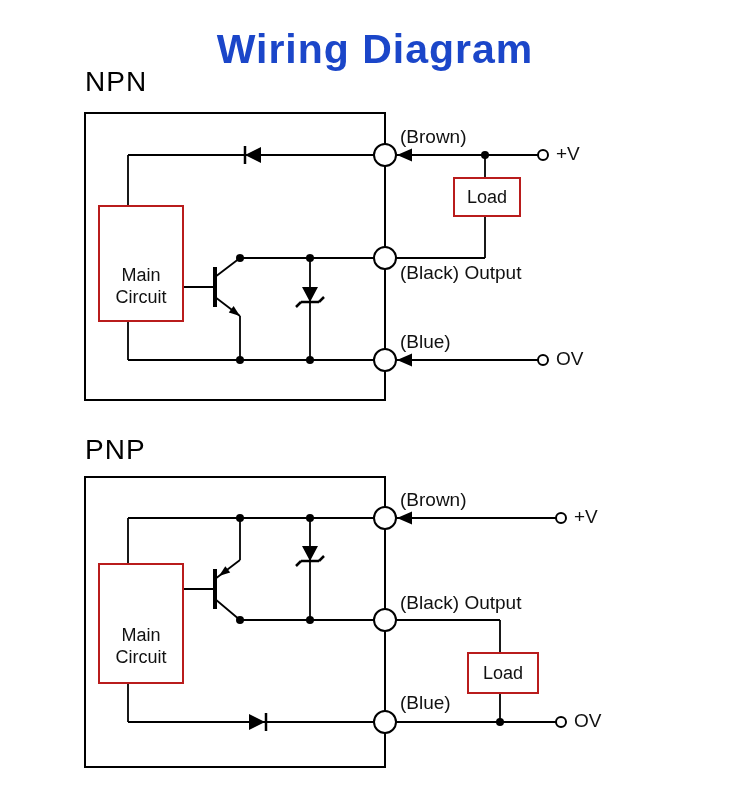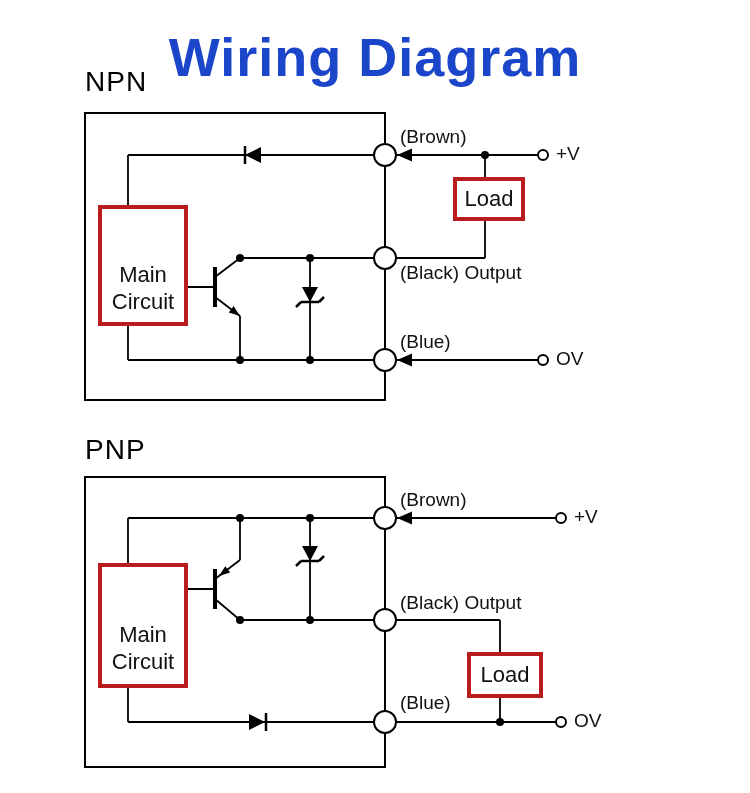--- a/index.html
+++ b/index.html
@@ -1,24 +1,24 @@
 <!DOCTYPE html>
 <html><head>
 <meta charset="utf-8">
 <style>
   html,body{margin:0;padding:0;background:#fff;}
   .page{position:relative;width:750px;height:793px;background:#fff;
         font-family:"Liberation Sans",sans-serif;color:#111;overflow:hidden;}
   .title{position:absolute;top:26px;left:0;right:0;margin:0;text-align:center;
-         font-size:54px;font-weight:bold;color:#1b46c9;letter-spacing:1px;}
+         font-size:41px;font-weight:bold;color:#1b46c9;letter-spacing:1px;}
   .section-label{position:absolute;font-size:28px;color:#000000;letter-spacing:1px;white-space:nowrap;}
   .label{position:absolute;font-size:19px;color:#111;white-space:nowrap;line-height:1.15;}
-  .cbox{position:absolute;border:4px solid #b91c1c;background:#fff;display:flex;
+  .cbox{position:absolute;border:2px solid #b91c1c;background:#fff;display:flex;
         align-items:center;justify-content:center;text-align:center;
-        font-size:22px;line-height:1.25;color:#111;}
+        font-size:18px;line-height:1.25;color:#111;}
   .cbox span{display:block;}
   .main-circuit span{width:70px;margin-top:45px;}
   svg{position:absolute;left:0;top:0;}
 </style>
 </head>
 <body>
 
 <div class="page">
 
   <h1 class="title">Wiring Diagram</h1>

